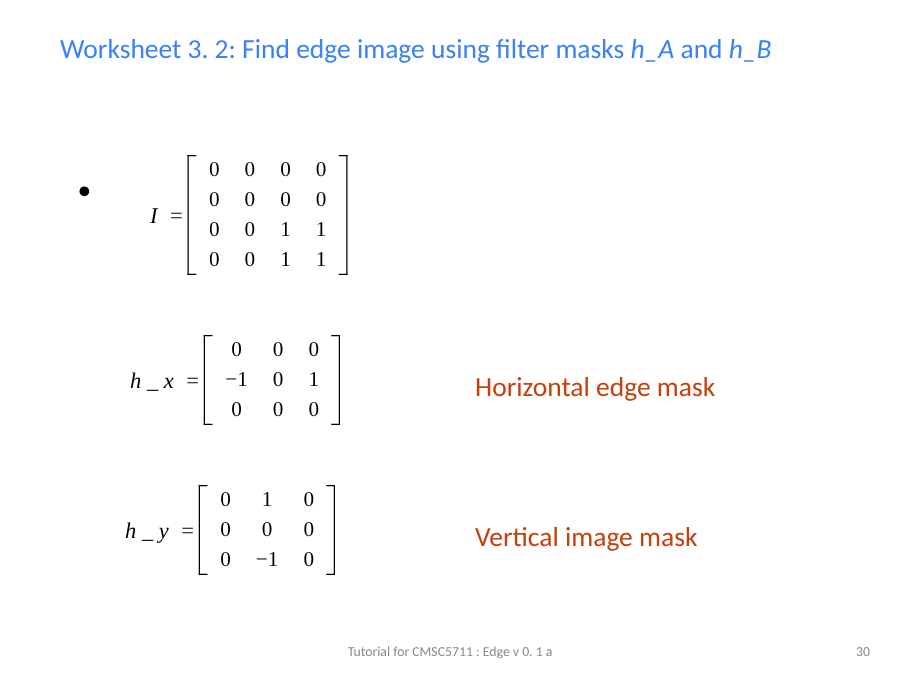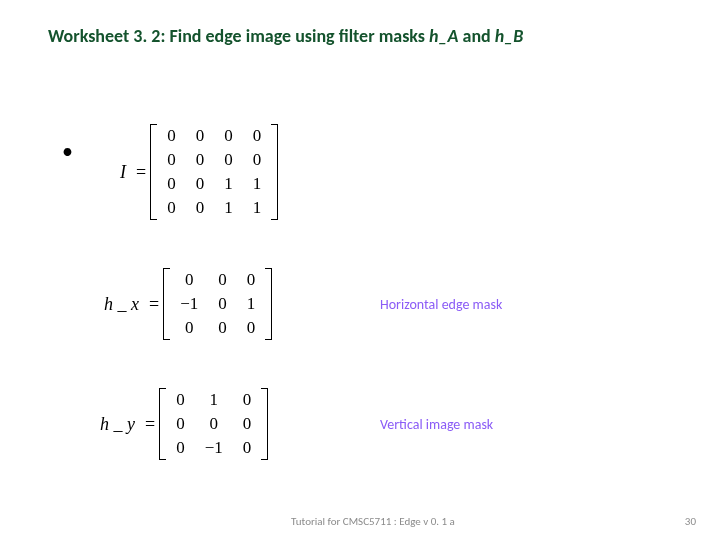--- a/index.html
+++ b/index.html
@@ -9,24 +9,24 @@
     background: #fff;
     font-family: "Calibri", "Segoe UI", sans-serif;
     position: relative;
     overflow: hidden;
   }
   .title {
     position: absolute;
     top: 26px;
     left: 48px;
     right: 30px;
-    font-size: 18px;
+    font-size: 22px;
     line-height: 1.2;
-    color: #14532d;
-    font-weight: 700;
+    color: #3b82f6;
+    font-weight: 400;
   }
   .title .ital { font-style: italic; }
   .bullet {
     position: absolute;
     top: 138px;
     left: 62px;
     font-size: 22px;
     color: #000;
   }
   .matrix {
@@ -62,32 +62,32 @@
     text-align: center;
     padding: 2px 10px;
     font-size: 17px;
   }
   .m4 td { padding: 1px 10px; }
   #mx-I  { top: 124px; left: 120px; }
   #mx-hx { top: 268px; left: 104px; }
   #mx-hy { top: 388px; left: 100px; }
   .note {
     position: absolute;
-    font-size: 14px;
-    color: #8b5cf6;
+    font-size: 22px;
+    color: #c2410c;
   }
   #note-h { top: 296px; left: 380px; }
   #note-v { top: 416px; left: 380px; }
   .footer {
     position: absolute;
     bottom: 12px;
     font-size: 11px;
     color: #8b8b8b;
   }
-  #footer-c { left: 50%; transform: translateX(-50%); margin-left: 13px; }
+  #footer-c { left: 50%; transform: translateX(-50%); }
   #footer-r { right: 24px; margin-left: 28px; }
 </style>
 </head>
 <body>
 
 <div class="title">
   <span>Worksheet 3. 2: Find edge image using filter masks </span><span class="ital">h_A</span><span> and </span><span class="ital">h_B</span>
 </div>
 
 <div class="bullet">•</div>

